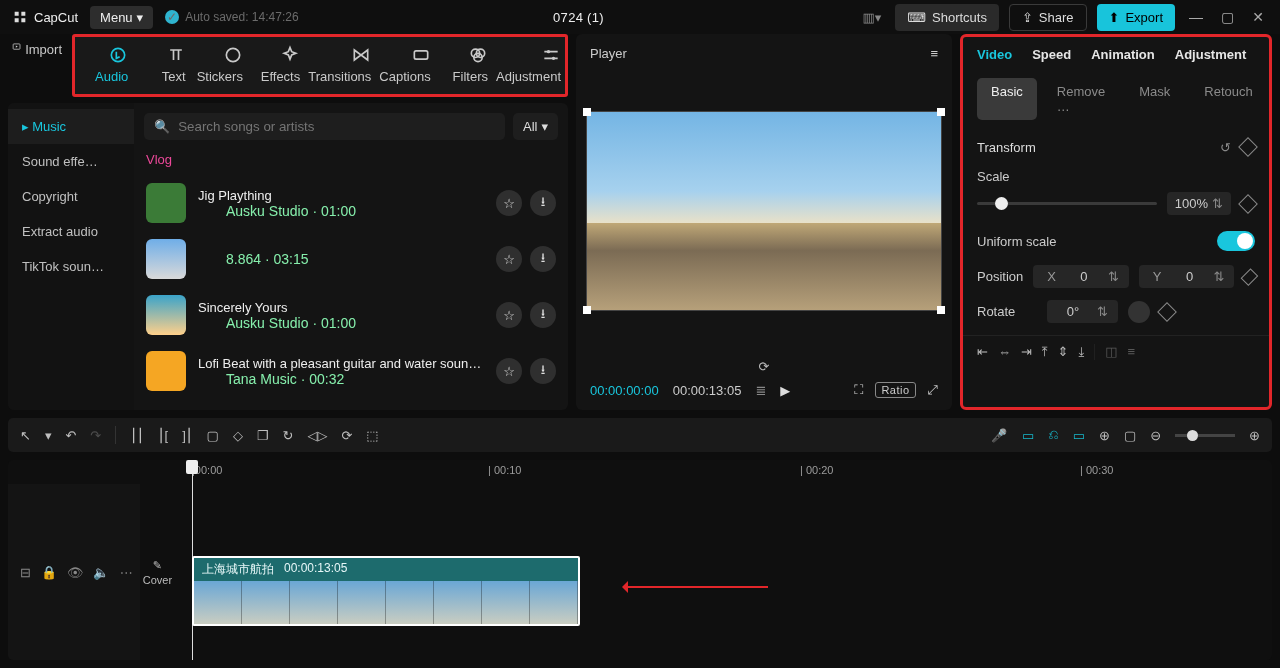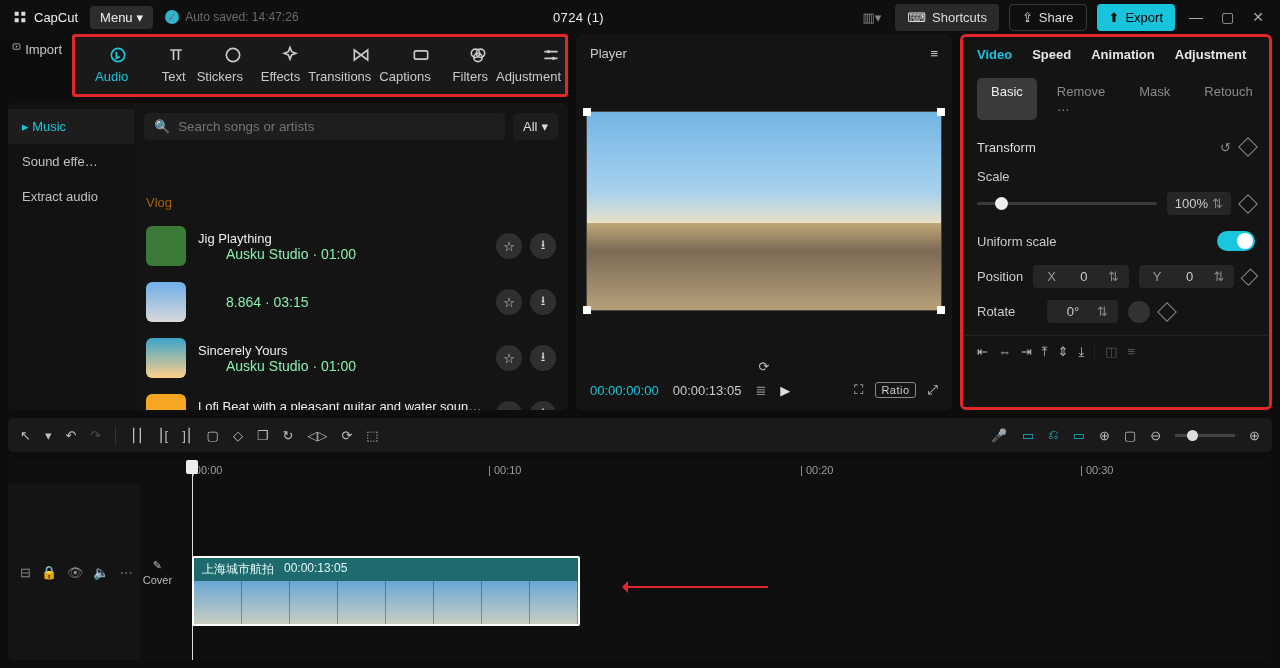--- a/index.html
+++ b/index.html
@@ -76,21 +76,21 @@
 .songs-pane{ flex:1; display:flex; flex-direction:column;}
 .search-row{ display:flex; gap:8px; padding:10px 10px 4px; align-items:center;}
 .search-box{
   flex:1; background:#1e1e1e; border-radius:5px; display:flex; align-items:center;
   padding:6px 10px; gap:8px; color:#8a8a8a;
 }
 .search-box input{
   flex:1; background:transparent; border:none; outline:none; color:#ddd;
 }
 .all-dd{ background:#1e1e1e; padding:6px 10px; border-radius:5px; color:#ddd; display:flex; gap:4px; align-items:center; cursor:pointer;}
-.section-h{ padding:8px 12px; color:#a16207;margin-top:43px;}
+.section-h{ padding:8px 12px; color:#ec4899;}
 .song-list{ flex:1; overflow:auto;}
 .song{
   display:flex; align-items:center; gap:12px; padding:8px 12px; cursor:pointer;
 }
 .thumb{ width:40px; height:40px; border-radius:6px; background:#3b7b37; flex:0 0 40px;}
 .thumb2{ background:linear-gradient(#6faee8,#d9d9d9);}
 .thumb3{ background:linear-gradient(#3aa3c9,#ffd08a);}
 .thumb4{ background:linear-gradient(#f5a623,#f5a623);}
 .song-info{ flex:1; min-width:0;}
 .song-title{ color:#eee; font-weight:500; white-space:nowrap; overflow:hidden; text-overflow:ellipsis;}
@@ -326,21 +326,23 @@
             </svg>
           <span>Adjustment</span>
         </div>
       </div>
     </div>
 
     <div class="left-body">
       <div class="side-list">
         <div class="side-item active">Music</div>
         <div class="side-item">Sound effe…</div>
+        <div class="side-item">Copyright</div>
         <div class="side-item">Extract audio</div>
+        <div class="side-item">TikTok soun…</div>
       </div>
       <div class="songs-pane">
         <div class="search-row">
           <div class="search-box">
             <span>🔍</span>
             <input placeholder="Search songs or artists" style="">
           </div>
           <div class="all-dd">
             <span>All</span>
               <span>▾</span>

